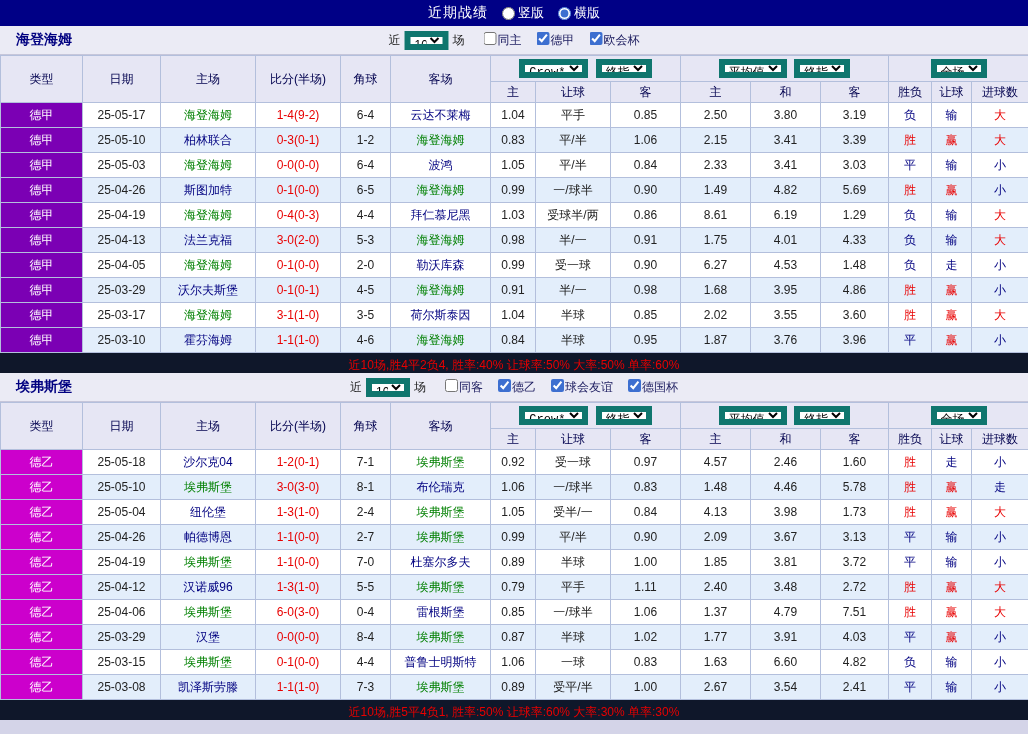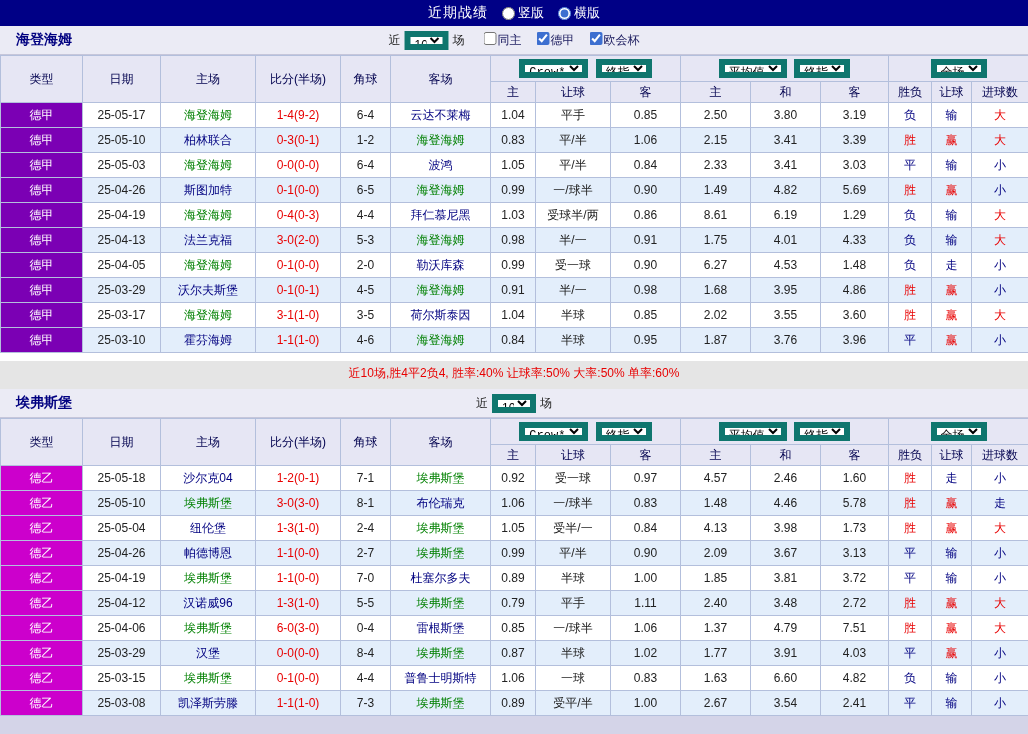--- a/index.html
+++ b/index.html
@@ -48,22 +48,22 @@
 
   tbody tr:nth-child(even) td { background: #E3EEFB; }
   td.league { background: var(--league-bg, #7B00B4) !important; color: #FFFFFF; }
   td.team { color: #000080; }
   td.focus-team { color: #008000; }
   td.score { color: #E80000; }
   td.result { color: #000080; }
   td.red { color: #E80000; }
 
   .summary {
-    height: 28px; line-height: 24px; text-align: center;
-    color: #E80000; font-size: 12px; background: #e5e5e5; margin-top: 8px;
+    height: 20px; line-height: 24px; text-align: center;
+    color: #E80000; font-size: 12px; background: #0f172a;
   }
 </style>
 </head>
 <body>
 
 <div class="page">
 
   <div class="topbar">
     <span class="title">近期战绩</span>
     <label class="radio">
@@ -330,20 +330,38 @@
 
   <div class="section">
     <div class="section-bar">
       <span class="team-name">埃弗斯堡</span>
       <div class="filter">
         <span>近</span>
         <select class="count-select">
           <option>10</option>
         </select>
         <span>场</span>
+        <span class="cbs">
+            <label class="cb">
+              <input type="checkbox" style="">
+              <span>同客</span>
+            </label>
+            <label class="cb">
+              <input type="checkbox" checked="" style="">
+              <span>德乙</span>
+            </label>
+            <label class="cb">
+              <input type="checkbox" checked="" style="">
+              <span>球会友谊</span>
+            </label>
+            <label class="cb">
+              <input type="checkbox" checked="" style="">
+              <span>德国杯</span>
+            </label>
+          </span>
       </div>
     </div>
 
     <table style="--league-bg: #CC00CC;">
       <colgroup>
         <col style="width:82px">
           <col style="width:78px">
           <col style="width:95px">
           <col style="width:85px">
         <col style="width:50px">
@@ -556,15 +574,16 @@
     <td>1.00</td>
     <td>2.67</td>
     <td>3.54</td>
     <td>2.41</td>
     <td class="result">平</td>
     <td class="result">输</td>
     <td class="result">小</td>
   </tr>
         </tbody>
     </table>
+    <div class="summary">近10场,胜5平4负1, 胜率:50% 让球率:60% 大率:30% 单率:30%</div>
   </div>
 
 </div>
 
 </body></html>

